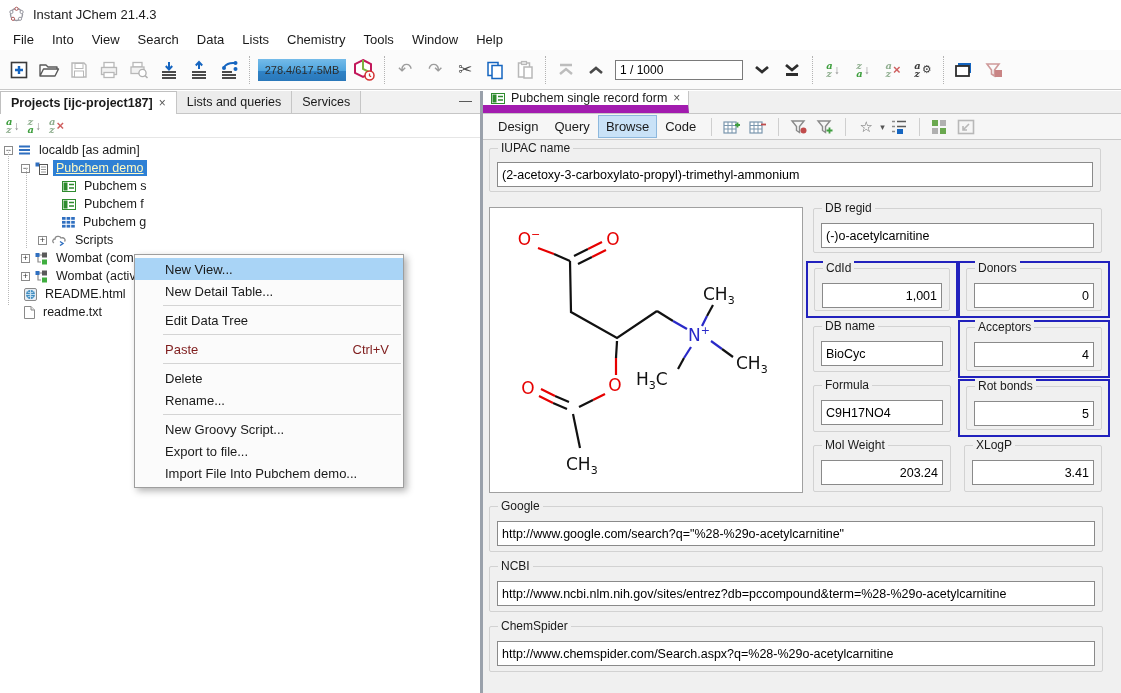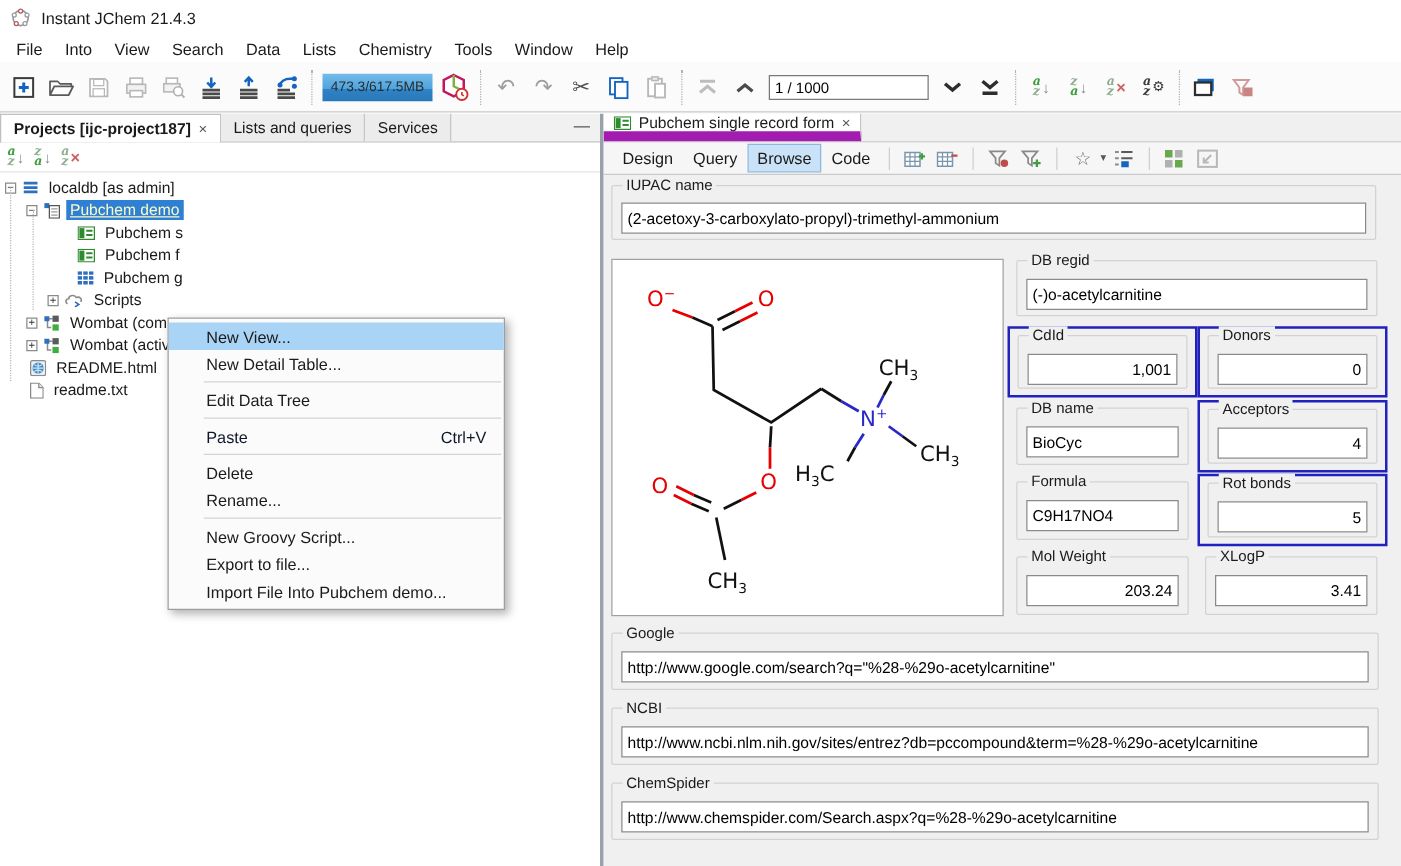--- a/index.html
+++ b/index.html
@@ -45,21 +45,21 @@
   .trow { height:18px; display:flex; align-items:center; gap:5px; font-size:12.5px; white-space:nowrap; }
   .expbox { width:9px; height:9px; border:1px solid #8a8a8a; background:#fff; font-size:9px; line-height:7px; text-align:center; color:#333; flex:0 0 auto; }
   .tlabel { padding:1px 3px; }
   .sel { background:#2e80d5; color:#fef9c3;text-decoration:underline; }
   .guide { position:absolute; border-left:1px dotted #b9b9b9; width:0; }
   
   .ctxmenu { position:absolute; left:134px; top:163px; width:270px; background:#fbfbfb;
     border:1px solid #9e9e9e; box-shadow:3px 3px 7px rgba(0,0,0,.3); padding:3px 0; z-index:50; }
   .cmi { height:22px; display:flex; align-items:center; justify-content:space-between; padding:0 14px 0 30px; font-size:13px; }
   .cmi.hl { background:#a9d4f6;text-align:right; }
-  .cmi.dis { color:#0f172a;align-items:center; }
+  .cmi.dis { color:#7f1d1d;align-items:center; }
   .csep { border-top:1px solid #d4d4d4; margin:3px 2px 3px 28px; }
   
   .dtabs { height:23px; background:#f0f0f0; border-bottom:1px solid #c6c6c6; display:flex; }
   .dtab { background:#fff; border-right:1px solid #c6c6c6; border-bottom:8px solid #a21caf; display:flex; align-items:center; gap:6px; padding:0 8px; font-size:12.5px; }
   .vtools { height:26px; background:#f6f6f6; border-bottom:1px solid #c9c9c9; display:flex; align-items:center; gap:2px; padding-left:8px; }
   .vtab { padding:3px 7px; font-size:13px; }
   .vtab.active { background:#c9e2f7; outline:1px solid #8db8dd; }
   .vsep { width:1px; height:18px; border-left:1px solid #cfcfcf; margin:0 6px; }
   .vico { width:24px; height:22px; display:flex; align-items:center; justify-content:center; }
   
@@ -155,21 +155,21 @@
     <svg width="20" height="20" viewBox="0 0 20 20">
         <path d="M3 12 h10 M3 15 h14 M3 18 h14" stroke="#4a4a4a" stroke-width="2.2"></path>
         <path d="M5 7 c4-5 8-4 11-4" stroke="#1565c0" stroke-width="2" fill="none"></path>
         <circle cx="16.5" cy="3" r="2" fill="#1565c0"></circle>
         <circle cx="5" cy="8" r="2" fill="#1565c0"></circle>
         <circle cx="16.5" cy="9" r="2" fill="#1565c0"></circle>
       </svg>
   </div>
   <div class="tsep"></div>
   <div class="membar">
-    <span>473.3/617.5MB</span>
+    <span>278.4/617.5MB</span>
   </div>
   <div class="tbtn">
     <svg width="24" height="24" viewBox="0 0 24 24">
         <path d="M11 2 l8 4 v9 l-8 4 -8-4 V6 z" fill="#fff" stroke="#c2185b" stroke-width="2"></path>
         <path d="M11 2 v9 l8 4" fill="none" stroke="#7cb342" stroke-width="2"></path>
         <circle cx="17.5" cy="17.5" r="4.5" fill="#fff" stroke="#d32f2f" stroke-width="1.5"></circle>
         <path d="M17.5 15.5 v2.2 l1.6 1" stroke="#d32f2f" stroke-width="1.3" fill="none"></path>
       </svg>
   </div>
   <div class="tsep"></div>

